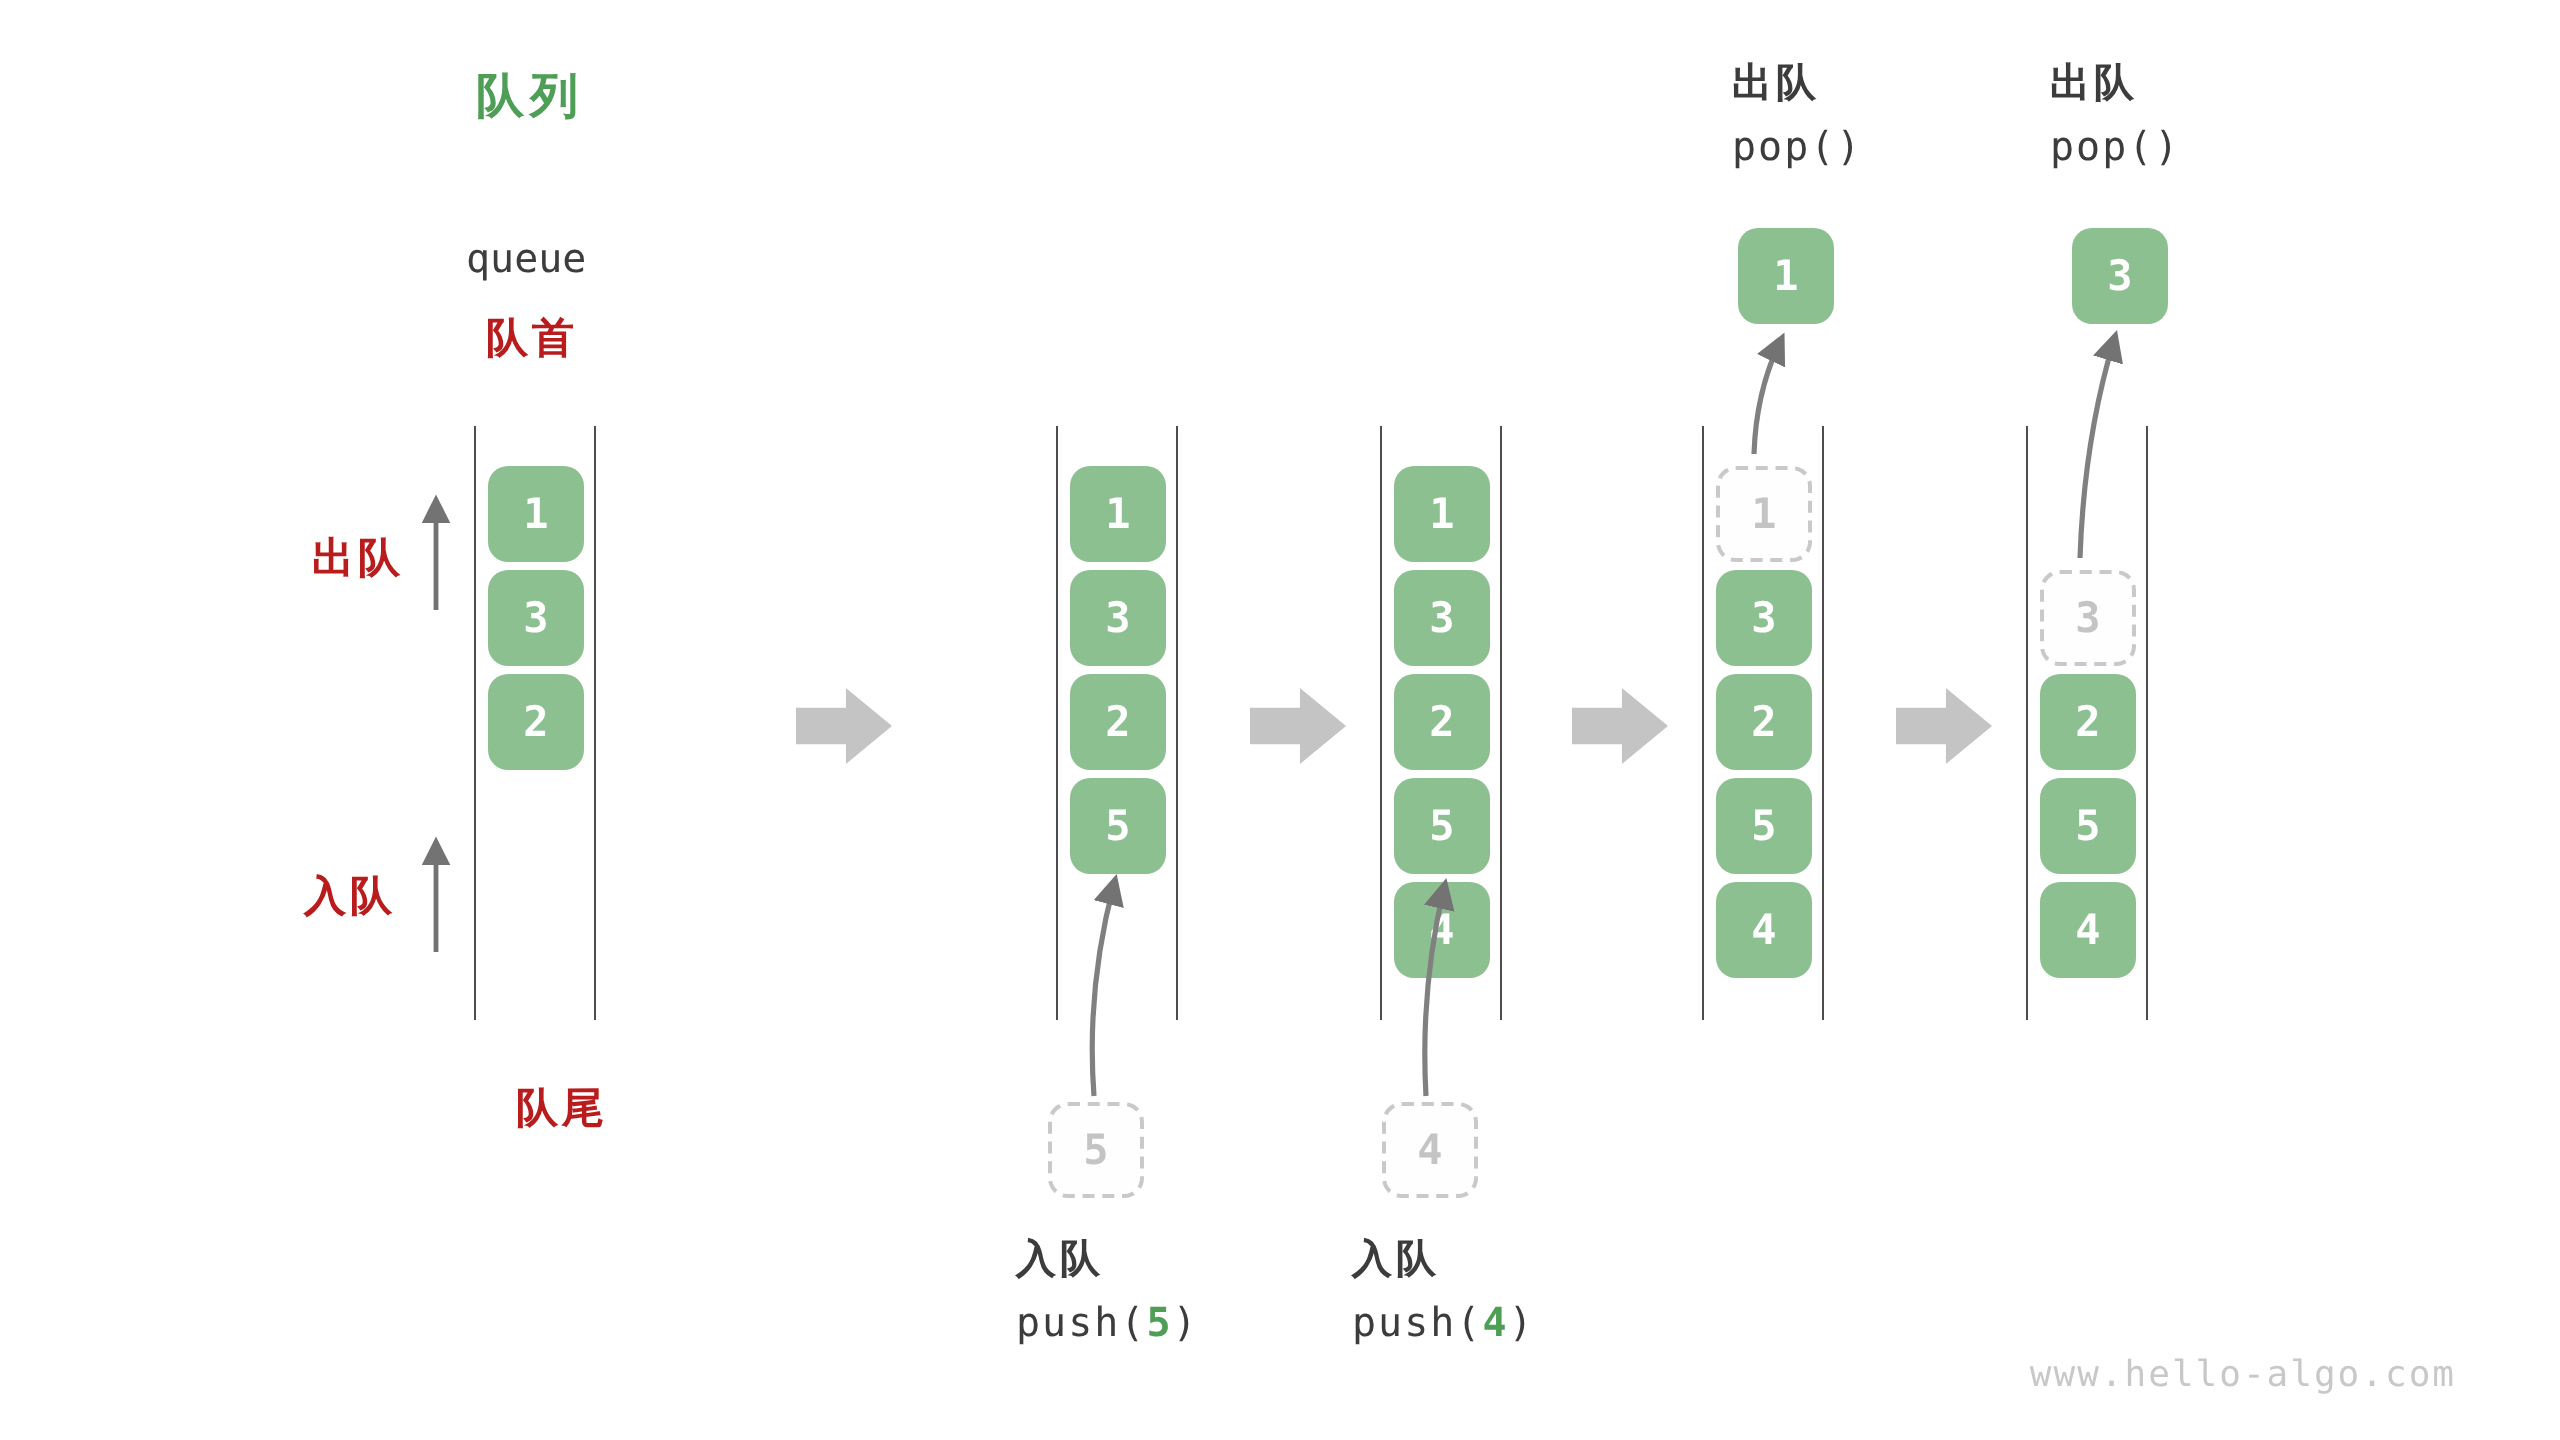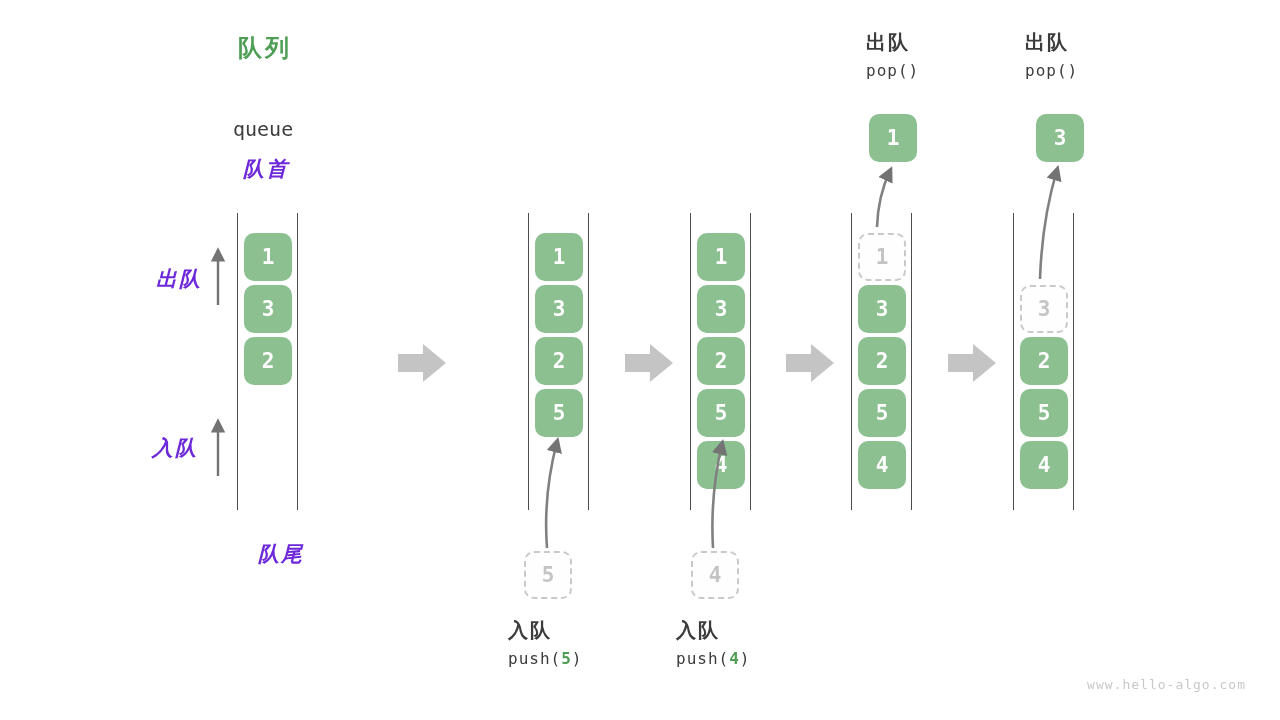--- a/index.html
+++ b/index.html
@@ -1,19 +1,19 @@
 <!DOCTYPE html>
 <html><head>
 <meta charset="utf-8">
 <style>
   * { margin:0; padding:0; box-sizing:border-box; }
   body { background:#fff; font-family:"Liberation Sans", sans-serif; }
   #canvas { position:relative; width:1280px; height:720px; background:#ffffff; overflow:hidden; }
 
-  .zh { color:#6d28d9; font-weight:bold; font-size:21px; letter-spacing:2px;font-style:italic; }
+  .zh { color:#b91c1c; font-weight:bold; font-size:21px; letter-spacing:2px; }
   .mono { font-family:"DejaVu Sans Mono", monospace; }
 
   .title-zh { position:absolute; left:238px; top:32px; font-size:24px; font-weight:bold; color:#4e9e55; letter-spacing:3px; }
   .title-en { position:absolute; left:233px; top:69px; font-size:20px; color:#3d3d3d;margin-top:48px; }
 
   .lbl-front { position:absolute; left:243px; top:155px; }
   .lbl-rear  { position:absolute; left:258px; top:540px; }
   .lbl-deq   { position:absolute; left:156px; top:265px; }
   .lbl-enq   { position:absolute; left:152px; top:434px; }
 
@@ -28,25 +28,25 @@
 
   .free-box { position:absolute; width:48px; height:48px; border-radius:10px;
           display:flex; align-items:center; justify-content:center;
           font-family:"DejaVu Sans Mono", monospace; font-size:21px; font-weight:bold; }
 
   .barrow { position:absolute; width:48px; height:38px; background:#c4c4c4;
             clip-path:polygon(0 26%, 52% 26%, 52% 0, 100% 50%, 52% 100%, 52% 74%, 0 74%); }
 
   .op-label { position:absolute; line-height:1.0; }
   .op-label .l1 { font-size:20px; font-weight:600; color:#3c3c3c; letter-spacing:2px; margin-bottom:11px; }
-  .op-label .l2 { font-family:"DejaVu Sans Mono", monospace; font-size:16px; color:#3c3c3c; letter-spacing:1px; }
+  .op-label .l2 { font-family:"DejaVu Sans Mono", monospace; font-size:20px; color:#3c3c3c; letter-spacing:1px; }
   .op-label .arg { color:#4e9e55; font-weight:bold; }
 
-  .watermark { position:absolute; right:34px; top:677px; font-family:"DejaVu Sans Mono", monospace;
-               font-size:13px; color:#c8c8c8; letter-spacing:1px; }
+  .watermark { position:absolute; right:52px; top:677px; font-family:"DejaVu Sans Mono", monospace;
+               font-size:18px; color:#c8c8c8; letter-spacing:1px; }
 
   svg.overlay { position:absolute; left:0; top:0; pointer-events:none; }
 </style>
 </head>
 <body>
 
 <div id="canvas">
 
   <div class="title-zh">队列</div>
   <div class="title-en mono">queue</div>

